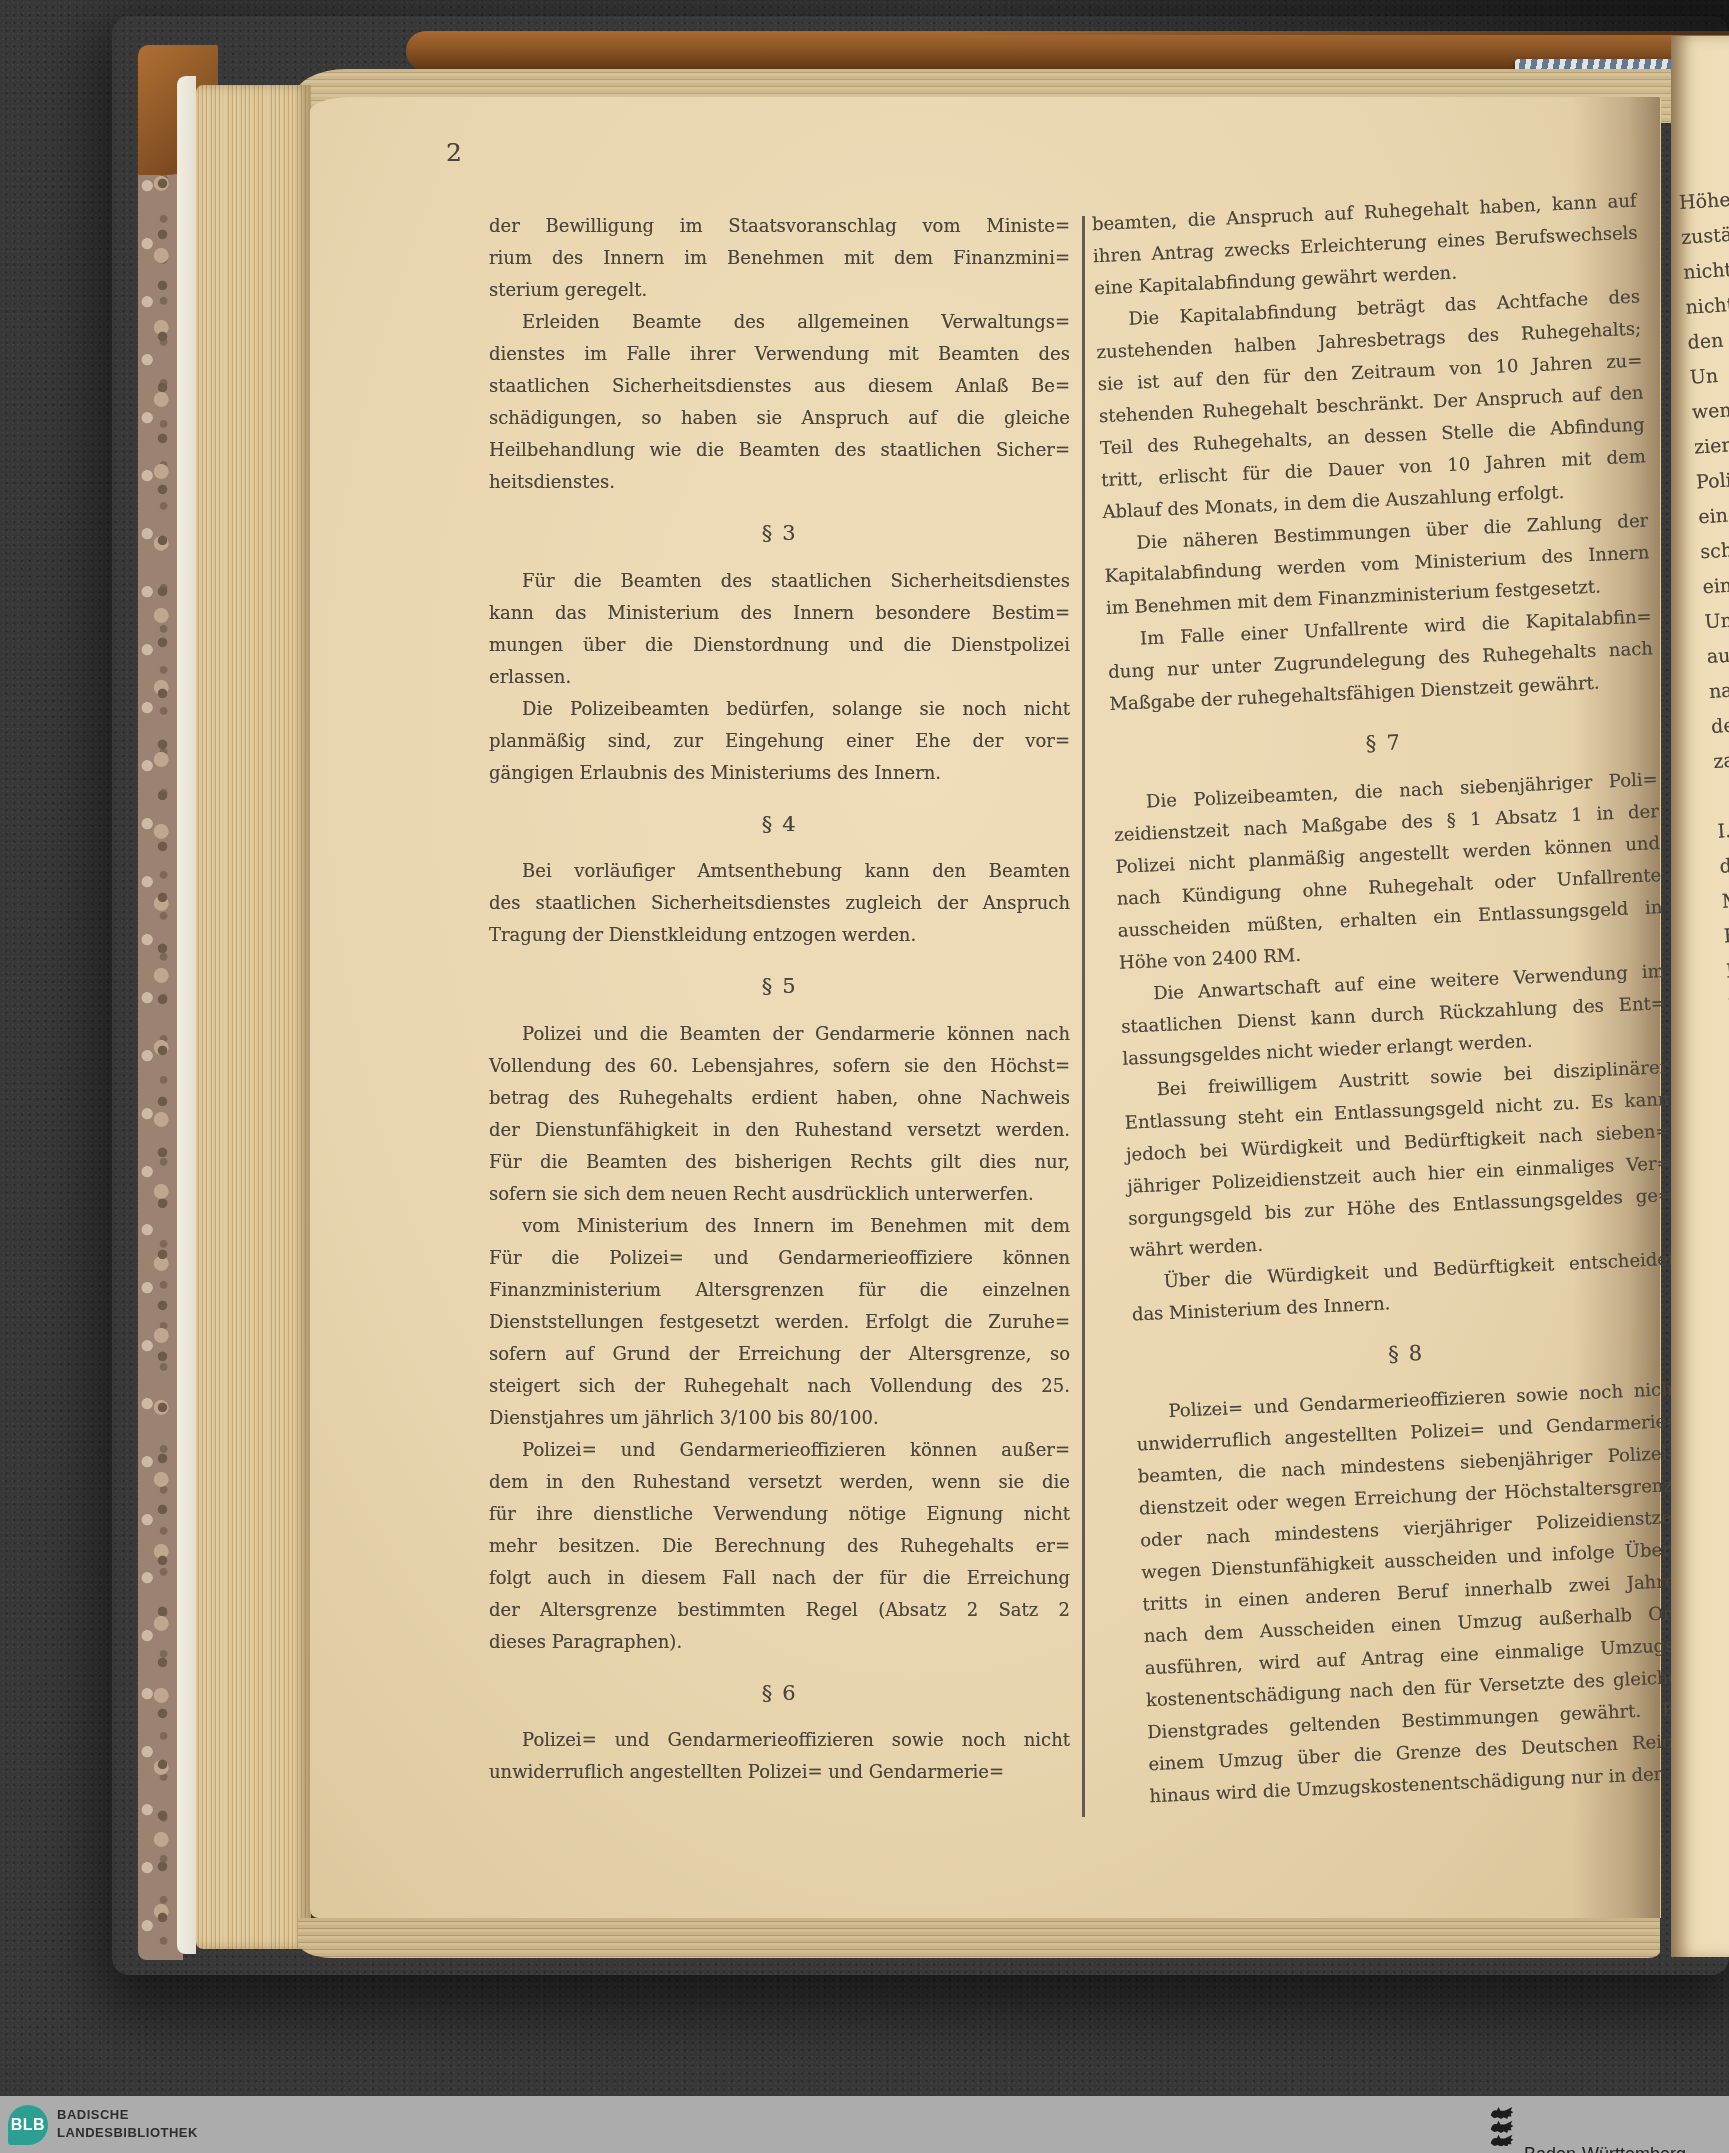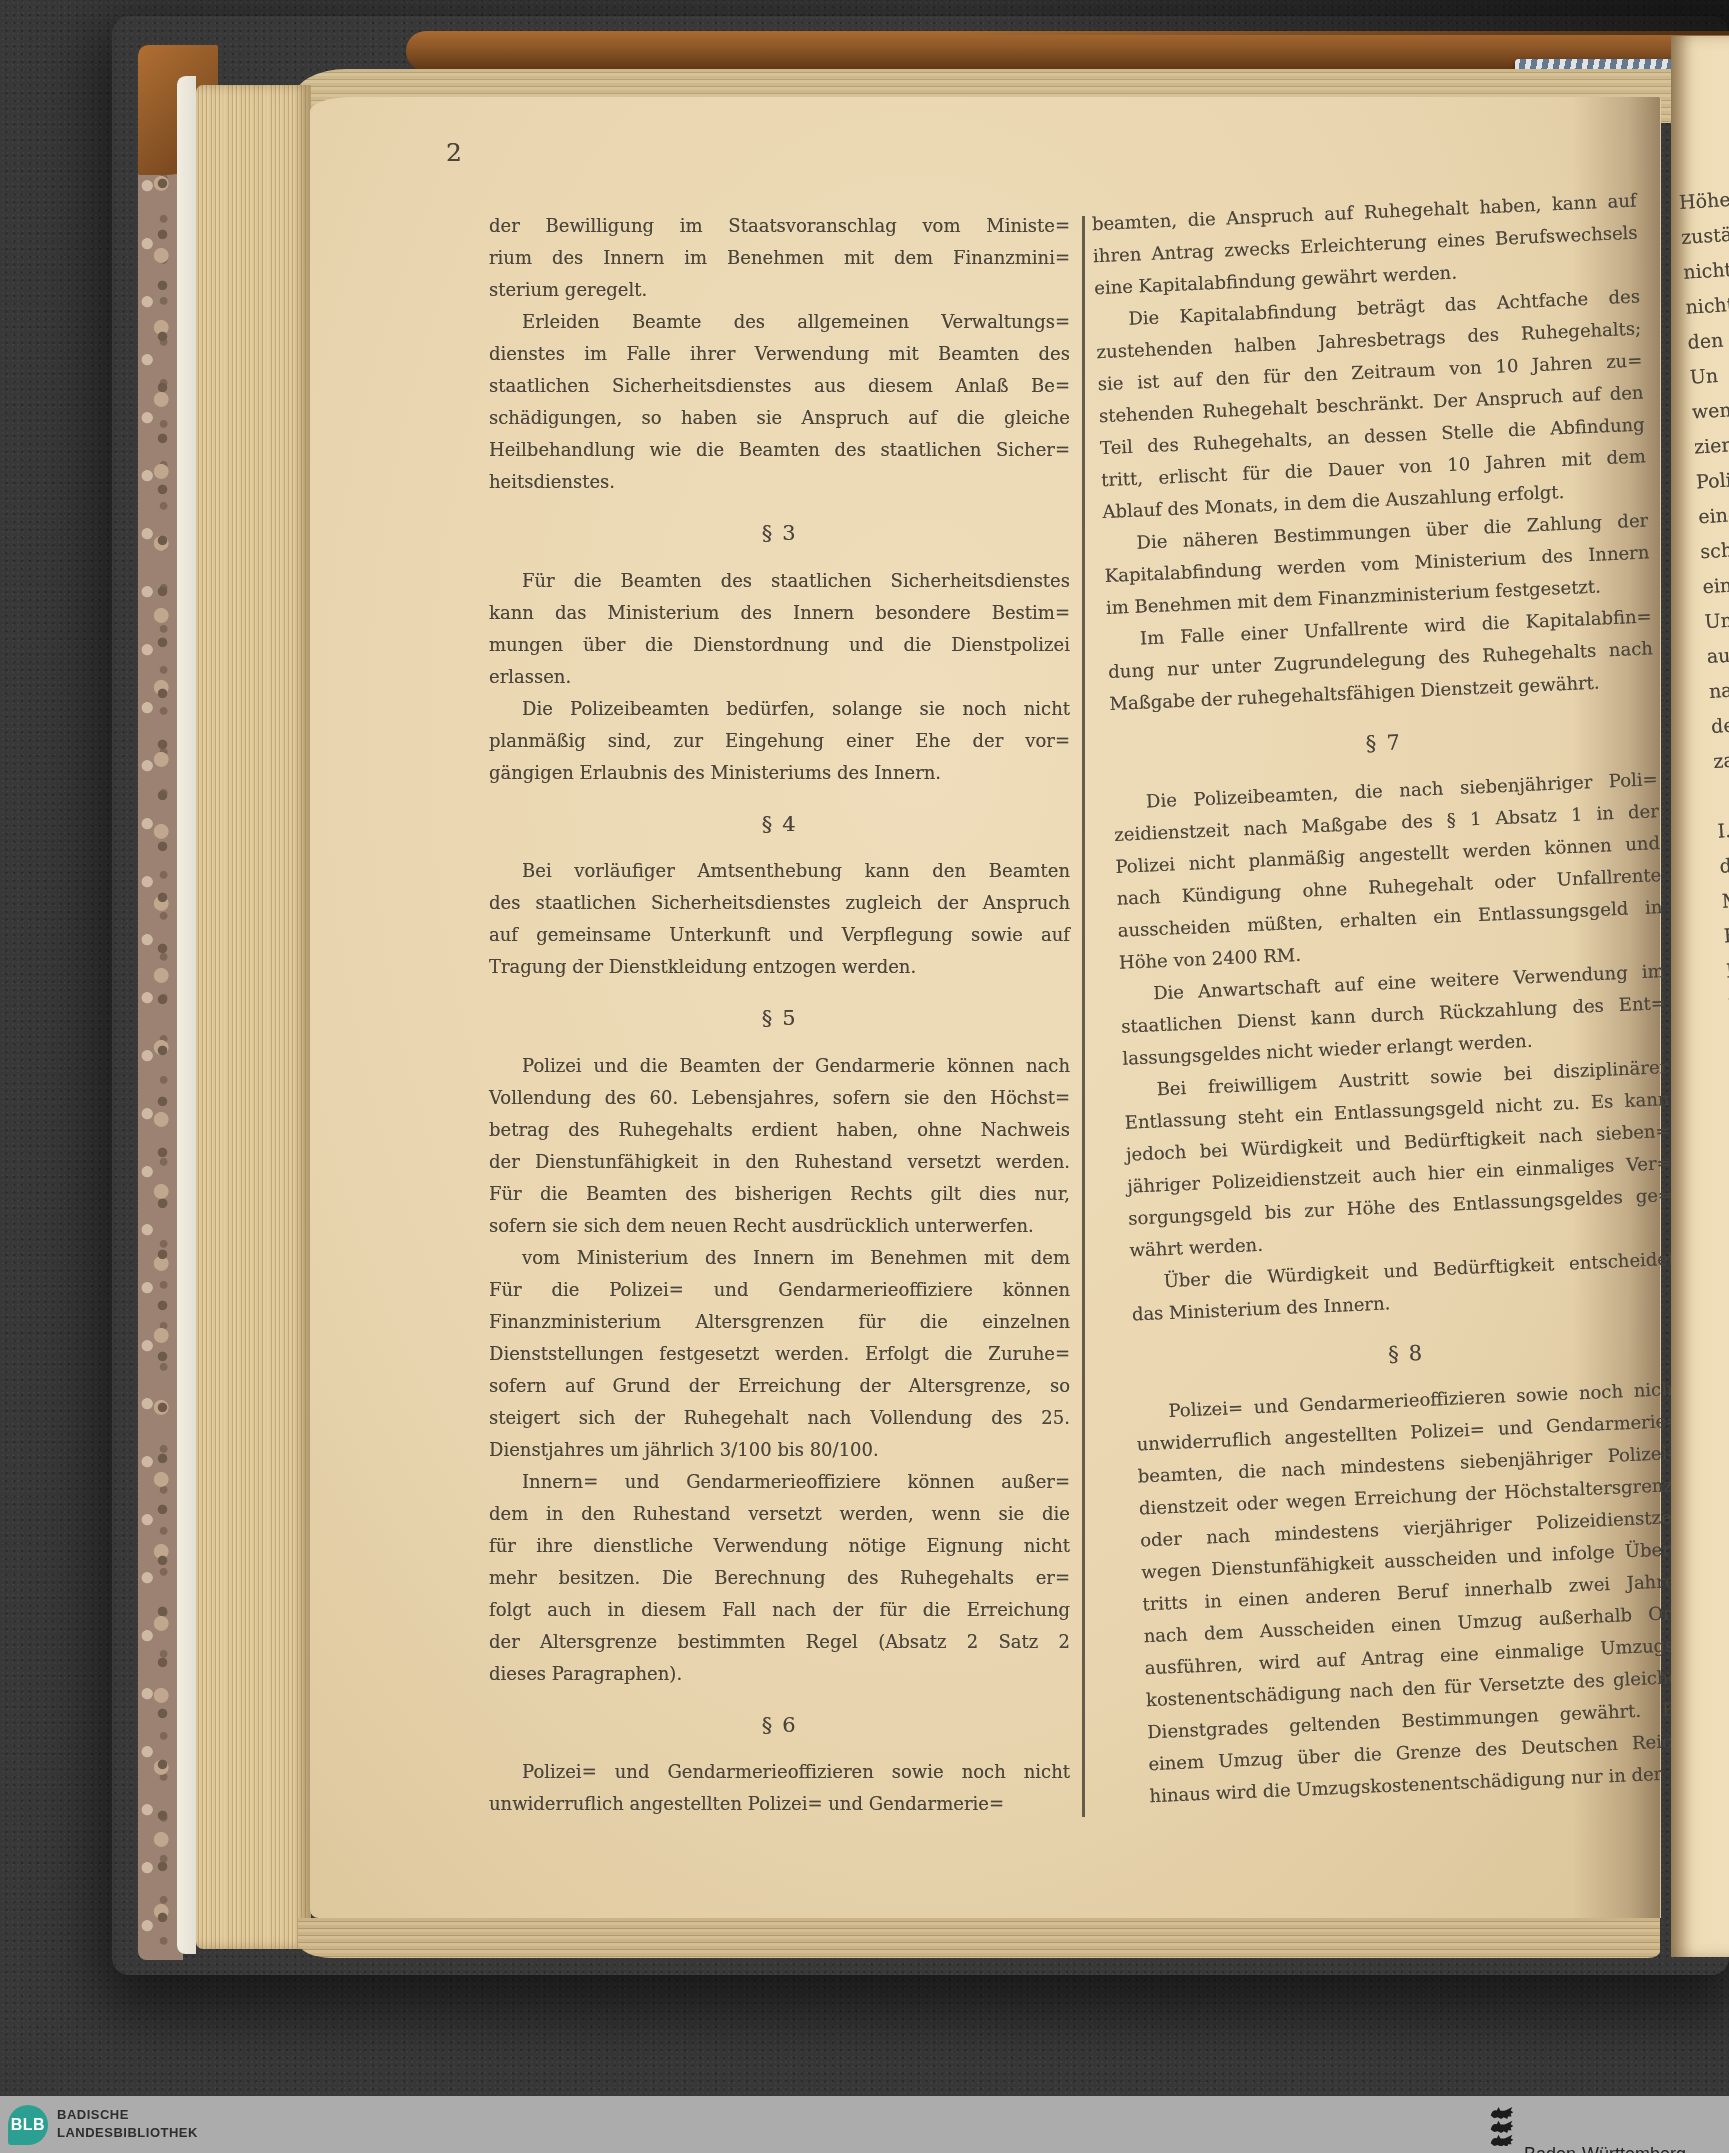--- a/index.html
+++ b/index.html
@@ -130,21 +130,20 @@
     </div>
     <div class="para">
       <div class="line">Die Polizeibeamten bedürfen, solange sie noch nicht</div>
       <div class="line">planmäßig sind, zur Eingehung einer Ehe der vor=</div>
       <div class="line last">gängigen Erlaubnis des Ministeriums des Innern.</div>
     </div>
     <div class="sect">§ 4</div>
     <div class="para">
       <div class="line">Bei vorläufiger Amtsenthebung kann den Beamten</div>
       <div class="line">des staatlichen Sicherheitsdienstes zugleich der Anspruch</div>
-      <div class="line">auf gemeinsame Unterkunft und Verpflegung sowie auf</div>
       <div class="line last">Tragung der Dienstkleidung entzogen werden.</div>
     </div>
     <div class="sect">§ 5</div>
     <div class="para">
       <div class="line">Polizei und die Beamten der Gendarmerie können nach</div>
       <div class="line">Vollendung des 60. Lebensjahres, sofern sie den Höchst=</div>
       <div class="line">betrag des Ruhegehalts erdient haben, ohne Nachweis</div>
       <div class="line">der Dienstunfähigkeit in den Ruhestand versetzt werden.</div>
       <div class="line">Für die Beamten des bisherigen Rechts gilt dies nur,</div>
       <div class="line last">sofern sie sich dem neuen Recht ausdrücklich unterwerfen.</div>
@@ -152,21 +151,21 @@
     <div class="para">
       <div class="line">vom Ministerium des Innern im Benehmen mit dem</div>
       <div class="line">Für die Polizei= und Gendarmerieoffiziere können</div>
       <div class="line">Finanzministerium Altersgrenzen für die einzelnen</div>
       <div class="line">Dienststellungen festgesetzt werden. Erfolgt die Zuruhe=</div>
       <div class="line">sofern auf Grund der Erreichung der Altersgrenze, so</div>
       <div class="line">steigert sich der Ruhegehalt nach Vollendung des 25.</div>
       <div class="line last">Dienstjahres um jährlich 3/100 bis 80/100.</div>
     </div>
     <div class="para">
-      <div class="line">Innern= und Gendarmerieoffiziere können außer=</div>
+      <div class="line">Polizei= und Gendarmerieoffizieren können außer=</div>
       <div class="line">dem in den Ruhestand versetzt werden, wenn sie die</div>
       <div class="line">für ihre dienstliche Verwendung nötige Eignung nicht</div>
       <div class="line">mehr besitzen.  Die Berechnung des Ruhegehalts er=</div>
       <div class="line">folgt auch in diesem Fall nach der für die Erreichung</div>
       <div class="line">der Altersgrenze bestimmten Regel (Absatz 2 Satz 2</div>
       <div class="line last">dieses Paragraphen).</div>
     </div>
     <div class="sect">§ 6</div>
     <div class="para">
       <div class="line">Polizei= und Gendarmerieoffizieren sowie noch nicht</div>

